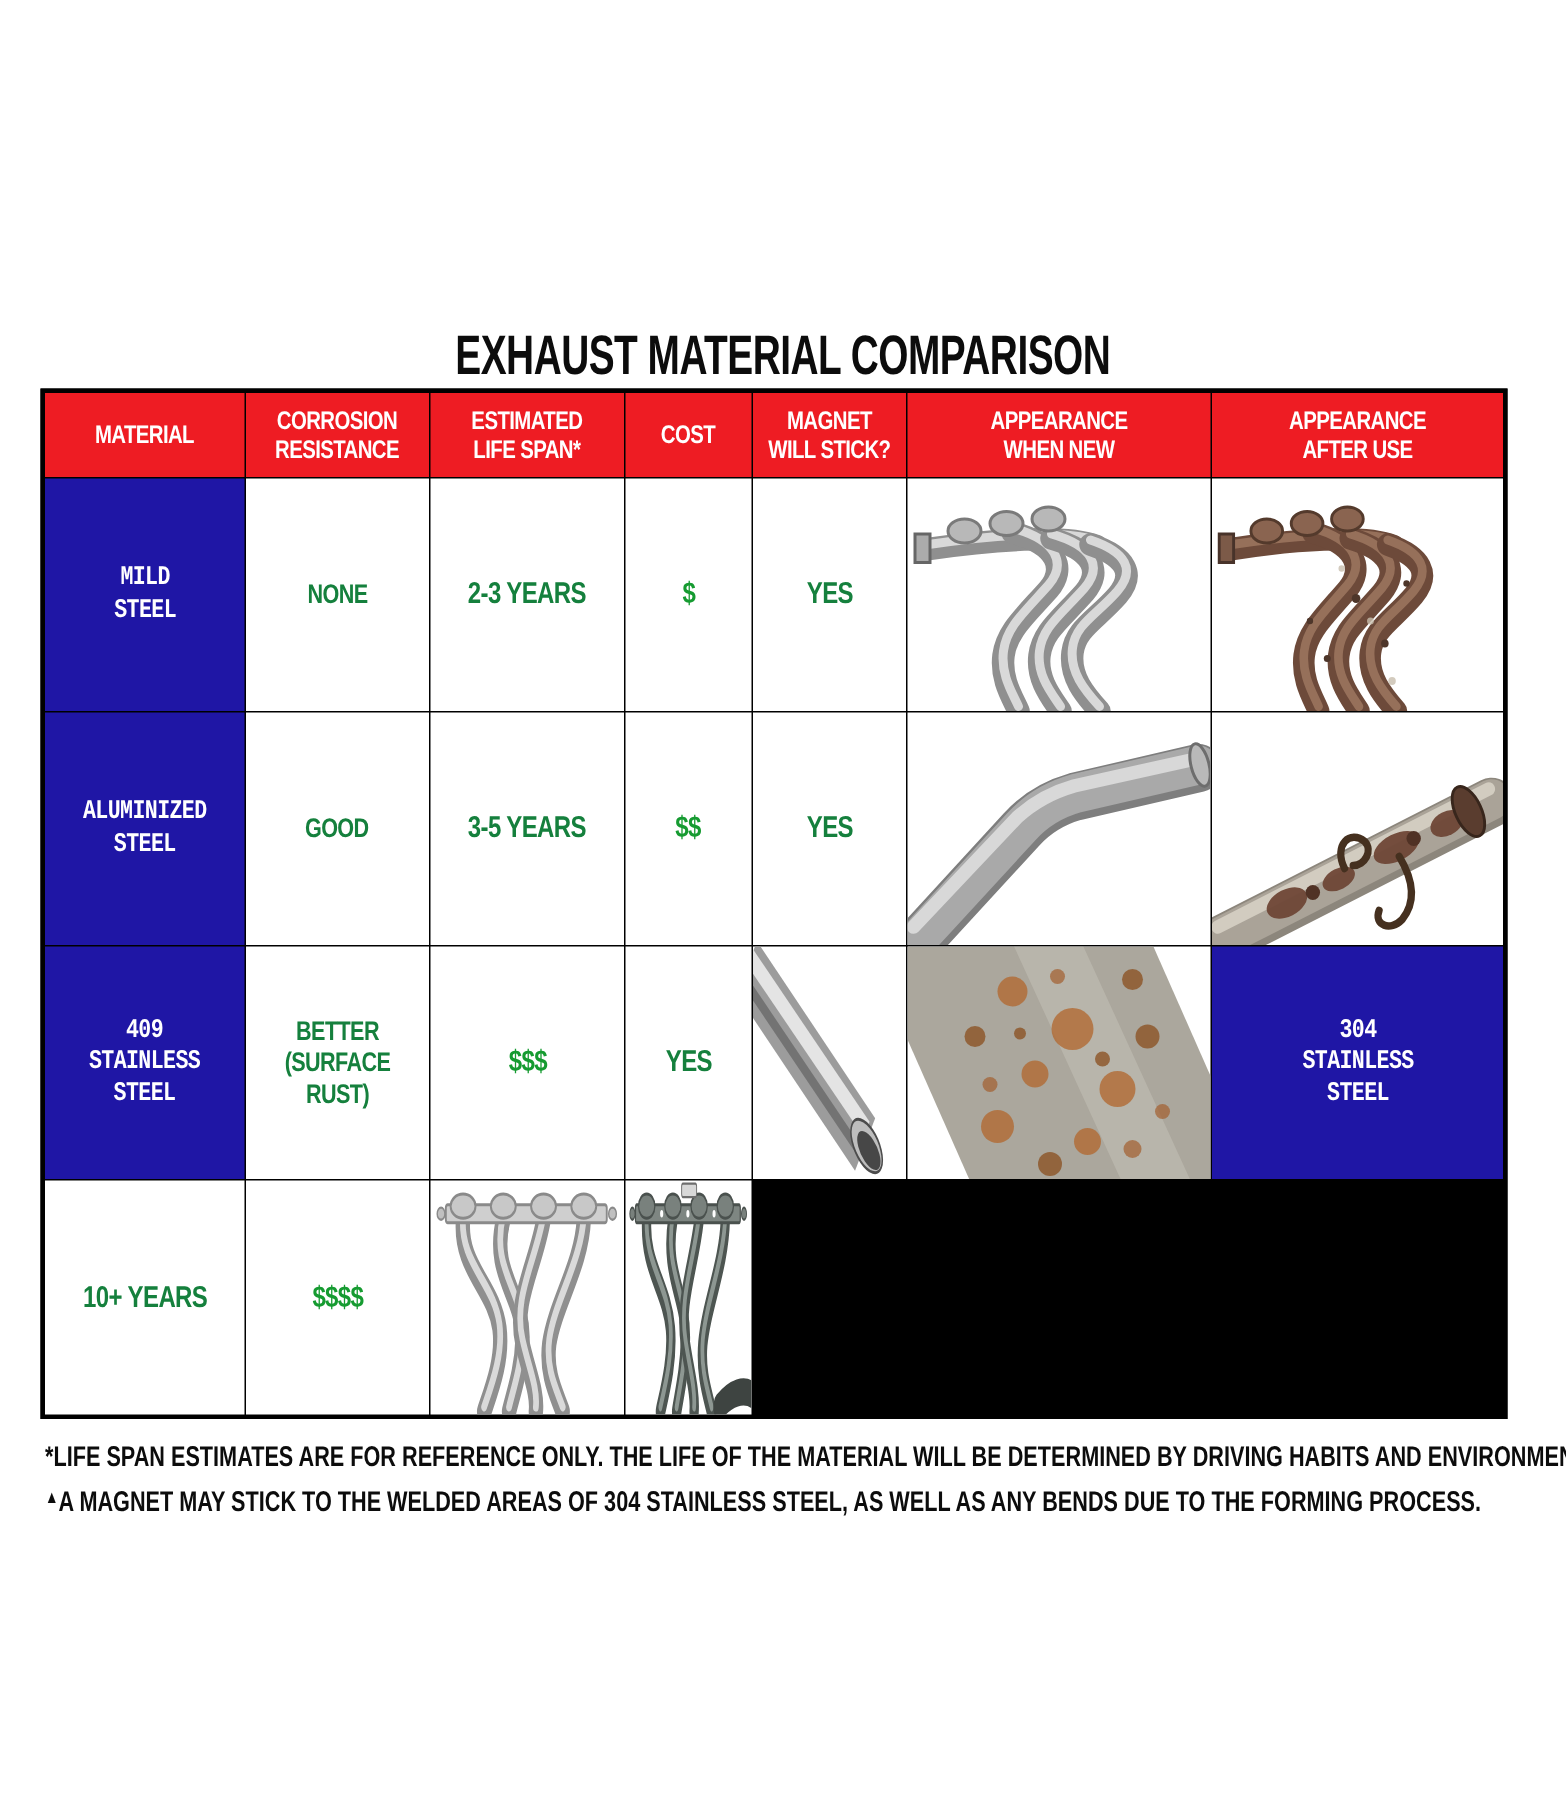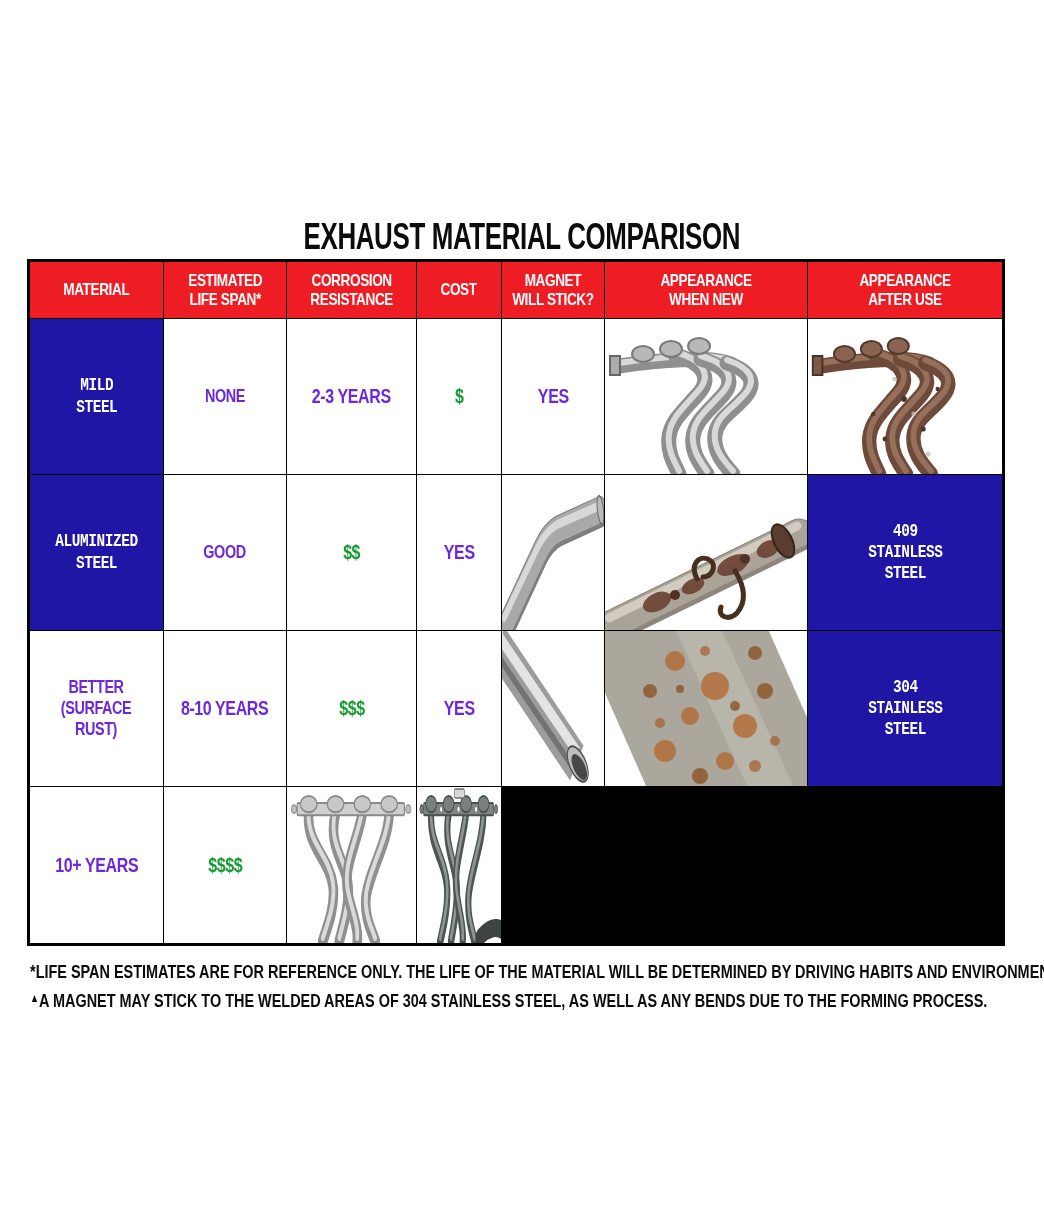--- a/index.html
+++ b/index.html
@@ -16,21 +16,21 @@
   .title .cond { transform:scaleX(0.7); }
   .comp-table {
     position:absolute; left:27px; top:259px;
     display:grid;
     grid-template-columns:133px 122px 129px 84px 102px 202px 194px;
     grid-template-rows:56px 155px 155px 155px 156px;
     gap:1px; background:#000; border:3px solid #000;
   }
   .cell {
     display:flex; align-items:center; justify-content:center; text-align:center;
-    background:#fff; color:#6d28d9; font-weight:bold;
+    background:#fff; color:#15803d; font-weight:bold;
   }
   .th { background:var(--red,#ee1c23); color:#fff; font-size:17px; line-height:1.12; }
   .material { background:var(--blue,#1f16a5); color:#fff; font-size:18px; line-height:1.18;font-family:Liberation Mono, monospace; }
   .val { font-size:20px; }
   .corr { font-size:18px; line-height:1.18; }
   .cost { color:var(--green,#169b31); font-size:20px; letter-spacing:0; }
   .photo { padding:0; overflow:hidden; }
   .photo svg { width:100%; height:100%; display:block; }
   .sup { font-size:11px; vertical-align:8px; letter-spacing:0; }
   .footnotes { position:absolute; left:30px; top:959px; color:#0c0c0c; font-weight:bold; font-size:19px; line-height:26px; }
@@ -45,26 +45,26 @@
   <div class="title">
     <span class="cond">EXHAUST MATERIAL COMPARISON</span>
   </div>
 
   <div class="comp-table">
 
     <div class="cell th">
         <span class="cond">MATERIAL</span>
       </div>
     <div class="cell th">
+        <span class="cond">CORROSION
+RESISTANCE</span>
+      </div>
+    <div class="cell th">
         <span class="cond">ESTIMATED
 LIFE SPAN*</span>
-      </div>
-    <div class="cell th">
-        <span class="cond">CORROSION
-RESISTANCE</span>
       </div>
     <div class="cell th">
         <span class="cond">COST</span>
       </div>
     <div class="cell th">
         <span class="cond">MAGNET
 WILL STICK?</span>
       </div>
     <div class="cell th">
         <span class="cond">APPEARANCE
@@ -140,20 +140,23 @@
       </svg>
     </div>
 
     <div class="cell material">
         <span class="cond">ALUMINIZED
 STEEL</span>
       </div>
     <div class="cell corr">
         <span class="cond">GOOD</span>
       </div>
+    <div class="cell val">
+        <span class="cond">3-5 YEARS</span>
+      </div>
     <div class="cell cost">
         <span class="cond">$$</span>
       </div>
     <div class="cell val">
         <span class="cond"><span>YES</span><span class="sup"></span></span>
       </div>
     <div class="cell photo">
       <svg viewBox="0 0 202 155" preserveAspectRatio="none">
         <g fill="none" stroke-linecap="round">
           <path d="M8 152 L 76 78 C 86 67, 98 60, 112 56 L 194 37" stroke="#7e7e7e" stroke-width="32"></path>
@@ -188,23 +191,20 @@
 
     <div class="cell material">
         <span class="cond">409
 STAINLESS
 STEEL</span>
       </div>
     <div class="cell corr">
         <span class="cond">BETTER
 (SURFACE
 RUST)</span>
-      </div>
-    <div class="cell val">
-        <span class="cond">8-10 YEARS</span>
       </div>
     <div class="cell cost">
         <span class="cond">$$$</span>
       </div>
     <div class="cell val">
         <span class="cond"><span>YES</span><span class="sup"></span></span>
       </div>
     <div class="cell photo">
       <svg viewBox="0 0 202 155" preserveAspectRatio="none">
         <g fill="none" stroke-linecap="butt">

